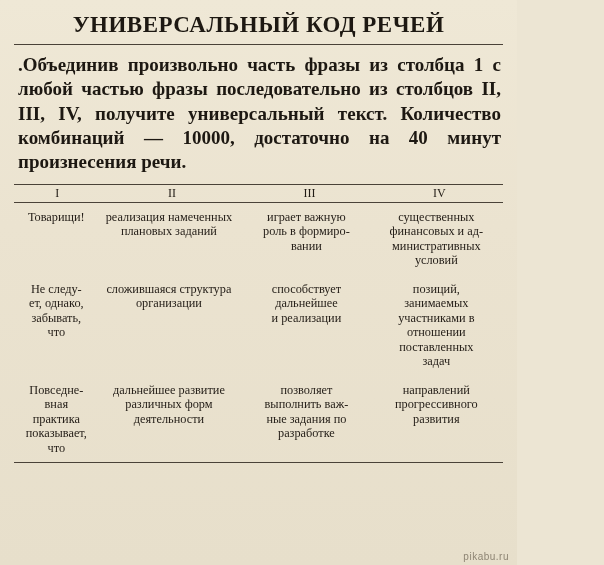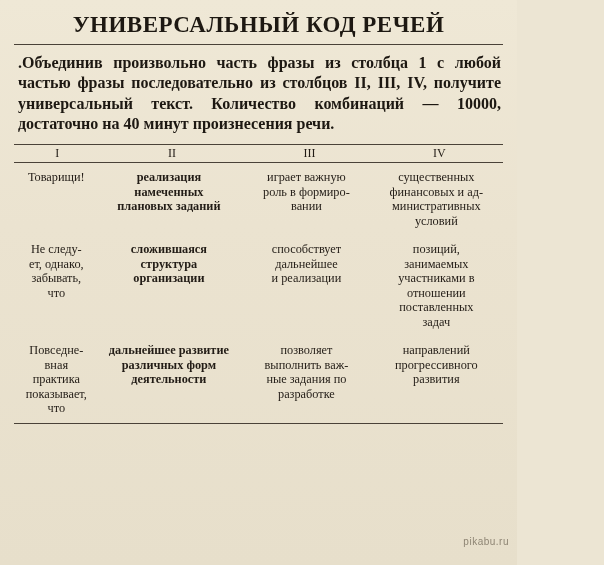--- a/index.html
+++ b/index.html
@@ -31,21 +31,21 @@
     margin: 2px 0 6px 0;
     font-family: "Liberation Serif", serif;
   }
   .title-rule {
     border: 0;
     border-top: 1px solid #4a4238;
     margin: 0 0 8px 0;
     width: 100%;
   }
   .intro {
-    font-size: 16px;
+    font-size: 19px;
     line-height: 1.28;
     text-align: justify;
     font-weight: bold;
     color: #1d1812;
     padding: 0 2px 0 4px;
     margin-bottom: 9px;
   }
   .table-wrap {
     border-top: 1px solid #4a4238;
     border-bottom: 1px solid #4a4238;
@@ -67,36 +67,36 @@
     font-family: "Liberation Serif", serif;
   }
   table.codes td {
     vertical-align: top;
     padding: 7px 8px 7px 2px;
     text-align: left;
     hyphens: auto;
     word-wrap: break-word;
   }
   table.codes td.c1 { width: 17%; padding-left: 6px; }
-  table.codes td.c2 { width: 28%; font-weight: bold; }
+  table.codes td.c2 { width: 28%; }
   table.codes td.c3 { width: 26%; }
   table.codes td.c4 { width: 25%; margin-top: 16px; }
   th.h1 { width: 17%; }
   th.h2 { width: 28%; }
   th.h3 { width: 26%; }
   th.h4 { width: 25%; }
   .cell {
     display: block;
     white-space: pre-line;
     text-align: center;
   }
   .watermark {
     position: absolute;
     right: 8px;
-    bottom: 18px;
+    bottom: 3px;
     font-size: 10px;
     color: #8e8574;
     font-family: "Liberation Sans", sans-serif;
     letter-spacing: 0.5px;
   }
 </style>
 </head>
 <body>
 
 <div class="page">

